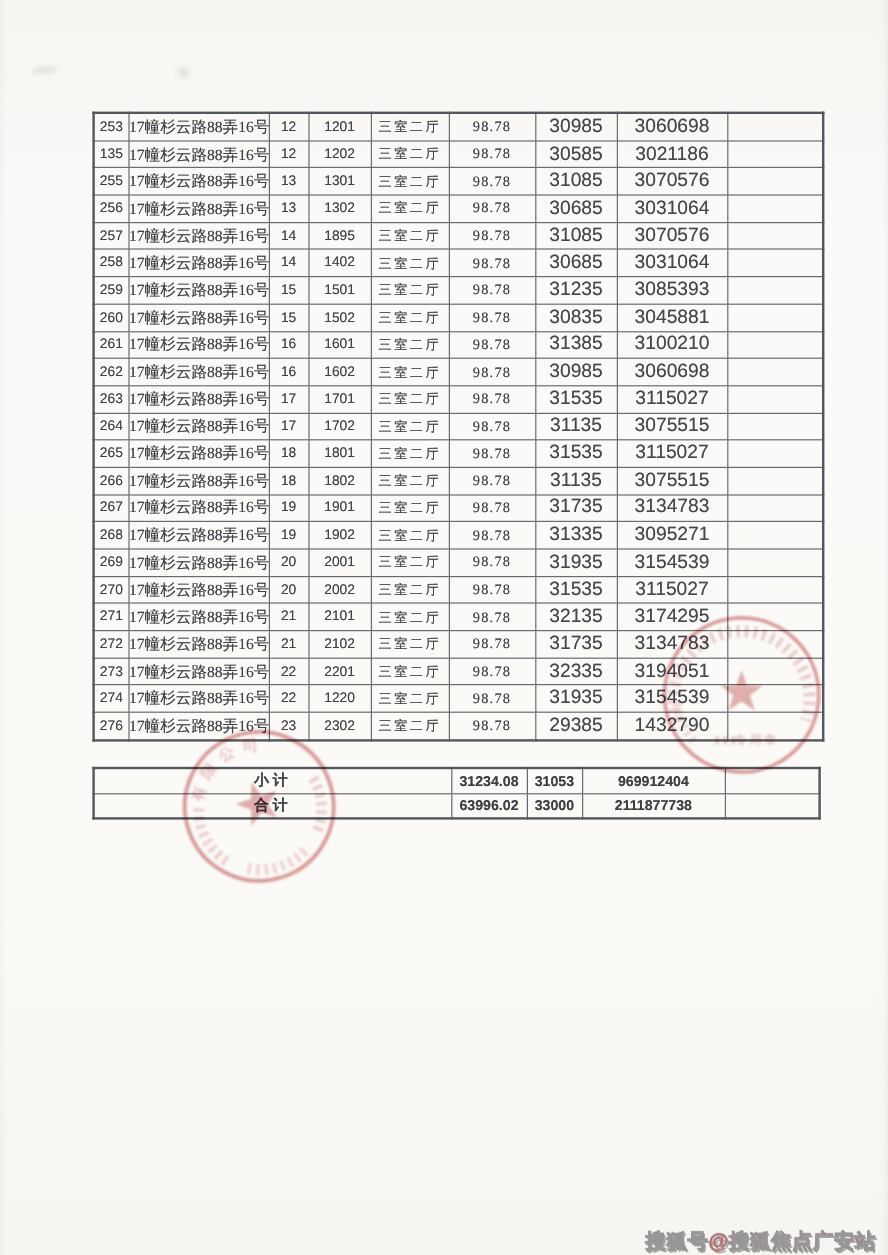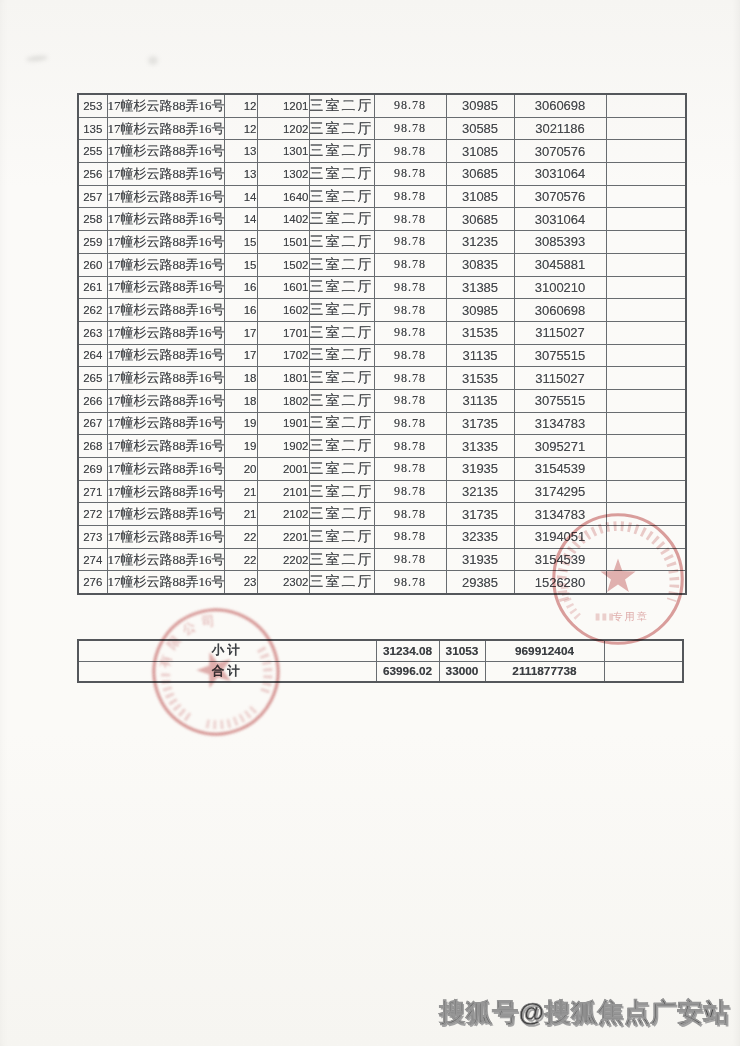--- a/index.html
+++ b/index.html
@@ -14,40 +14,40 @@
   .smudge.s1{left:26px;top:56px;width:22px;height:5px;transform:rotate(-6deg);}
   .smudge.s2{left:148px;top:56px;width:10px;height:9px;opacity:.22;}
 
   table{border-collapse:collapse;table-layout:fixed;position:absolute;background:transparent;}
   td{border:1px solid #686c70;padding:0;text-align:center;vertical-align:middle;
      color:#3e4145;font-size:12px;white-space:nowrap;overflow:hidden;
      text-shadow:0 0 .5px rgba(62,65,69,.55);}
   .main-table{left:77px;top:93px;width:608px;border:2px solid #54575b;}
   .main-table td{height:21.7px;}
   .main-table td.c-address{font-size:13px;}
-  .main-table td.c-layout{letter-spacing:2px;font-size:14px;}
+  .main-table td.c-layout{letter-spacing:2px;font-size:11px;}
   .main-table td.c-area{letter-spacing:1px;}
-  .main-table td.c-unit_price,.main-table td.c-total_price{font-family:"Liberation Sans","DejaVu Sans",sans-serif;font-size:13px;color:#45484c;}
+  .main-table td.c-unit_price,.main-table td.c-total_price{font-family:"Liberation Sans","DejaVu Sans",sans-serif;font-size:16px;color:#45484c;}
   .main-table td.c-no{font-family:"Liberation Sans","DejaVu Sans",sans-serif;font-size:11.5px;}
-  .main-table td.c-floor,.main-table td.c-room{font-family:"Liberation Sans","DejaVu Sans",sans-serif;font-size:11.5px;text-align:right;}
+  .main-table td.c-floor,.main-table td.c-room{font-family:"Liberation Sans","DejaVu Sans",sans-serif;font-size:11.5px;}
 
   .summary-table{left:77px;top:639px;width:605px;border:2px solid #54575b;}
   .summary-table td{height:19.6px;}
   .summary-table .lbl{font-weight:bold;letter-spacing:3px;font-size:12.5px;}
   .summary-table .val{font-family:"Liberation Sans","DejaVu Sans",sans-serif;font-weight:600;font-size:11.8px;color:#3b3e42;margin-top:32px;}
 
   .stamp{position:absolute;mix-blend-mode:multiply;opacity:.85;pointer-events:none;}
   .stamp-right{left:545px;top:508px;width:146px;height:146px;}
   .stamp-left{left:146px;top:602px;width:140px;height:140px;transform:rotate(-18deg);}
 
   .sohu-watermark{
-    position:absolute;right:10px;bottom:16px;
+    position:absolute;right:10px;bottom:0;
     font-family:"Liberation Sans","DejaVu Sans",sans-serif;
-    font-weight:bold;font-size:26px;letter-spacing:.5px;
-    color:#404040;-webkit-text-stroke:.6px #969696;
+    font-weight:bold;font-size:17px;letter-spacing:.5px;
+    color:#ef4444;-webkit-text-stroke:.6px #969696;
     text-shadow:1.5px 1.5px 0 #a3a3a3,-0.5px -0.5px 0 #cfcfcf;
   }
 </style>
 </head>
 <body>
 
 <div class="page">
 
   <div class="smudge s1"></div>
   <div class="smudge s2"></div>
@@ -106,21 +106,21 @@
           <td class="c-layout">三室二厅</td>
           <td class="c-area">98.78</td>
           <td class="c-unit_price">30685</td>
           <td class="c-total_price">3031064</td>
           <td class="c-blank"></td>
         </tr>
         <tr>
           <td class="c-no">257</td>
           <td class="c-address">17幢杉云路88弄16号</td>
           <td class="c-floor">14</td>
-          <td class="c-room">1640</td>
+          <td class="c-room">1895</td>
           <td class="c-layout">三室二厅</td>
           <td class="c-area">98.78</td>
           <td class="c-unit_price">31085</td>
           <td class="c-total_price">3070576</td>
           <td class="c-blank"></td>
         </tr>
         <tr>
           <td class="c-no">258</td>
           <td class="c-address">17幢杉云路88弄16号</td>
           <td class="c-floor">14</td>
@@ -246,20 +246,31 @@
           <td class="c-address">17幢杉云路88弄16号</td>
           <td class="c-floor">20</td>
           <td class="c-room">2001</td>
           <td class="c-layout">三室二厅</td>
           <td class="c-area">98.78</td>
           <td class="c-unit_price">31935</td>
           <td class="c-total_price">3154539</td>
           <td class="c-blank"></td>
         </tr>
         <tr>
+          <td class="c-no">270</td>
+          <td class="c-address">17幢杉云路88弄16号</td>
+          <td class="c-floor">20</td>
+          <td class="c-room">2002</td>
+          <td class="c-layout">三室二厅</td>
+          <td class="c-area">98.78</td>
+          <td class="c-unit_price">31535</td>
+          <td class="c-total_price">3115027</td>
+          <td class="c-blank"></td>
+        </tr>
+        <tr>
           <td class="c-no">271</td>
           <td class="c-address">17幢杉云路88弄16号</td>
           <td class="c-floor">21</td>
           <td class="c-room">2101</td>
           <td class="c-layout">三室二厅</td>
           <td class="c-area">98.78</td>
           <td class="c-unit_price">32135</td>
           <td class="c-total_price">3174295</td>
           <td class="c-blank"></td>
         </tr>
@@ -282,36 +293,36 @@
           <td class="c-layout">三室二厅</td>
           <td class="c-area">98.78</td>
           <td class="c-unit_price">32335</td>
           <td class="c-total_price">3194051</td>
           <td class="c-blank"></td>
         </tr>
         <tr>
           <td class="c-no">274</td>
           <td class="c-address">17幢杉云路88弄16号</td>
           <td class="c-floor">22</td>
-          <td class="c-room">2202</td>
+          <td class="c-room">1220</td>
           <td class="c-layout">三室二厅</td>
           <td class="c-area">98.78</td>
           <td class="c-unit_price">31935</td>
           <td class="c-total_price">3154539</td>
           <td class="c-blank"></td>
         </tr>
         <tr>
           <td class="c-no">276</td>
           <td class="c-address">17幢杉云路88弄16号</td>
           <td class="c-floor">23</td>
           <td class="c-room">2302</td>
           <td class="c-layout">三室二厅</td>
           <td class="c-area">98.78</td>
           <td class="c-unit_price">29385</td>
-          <td class="c-total_price">1526280</td>
+          <td class="c-total_price">1432790</td>
           <td class="c-blank"></td>
         </tr>
       </tbody>
   </table>
 
   <table class="summary-table">
     <colgroup>
       <col style="width:298px">
         <col style="width:63px">
         <col style="width:46px">

